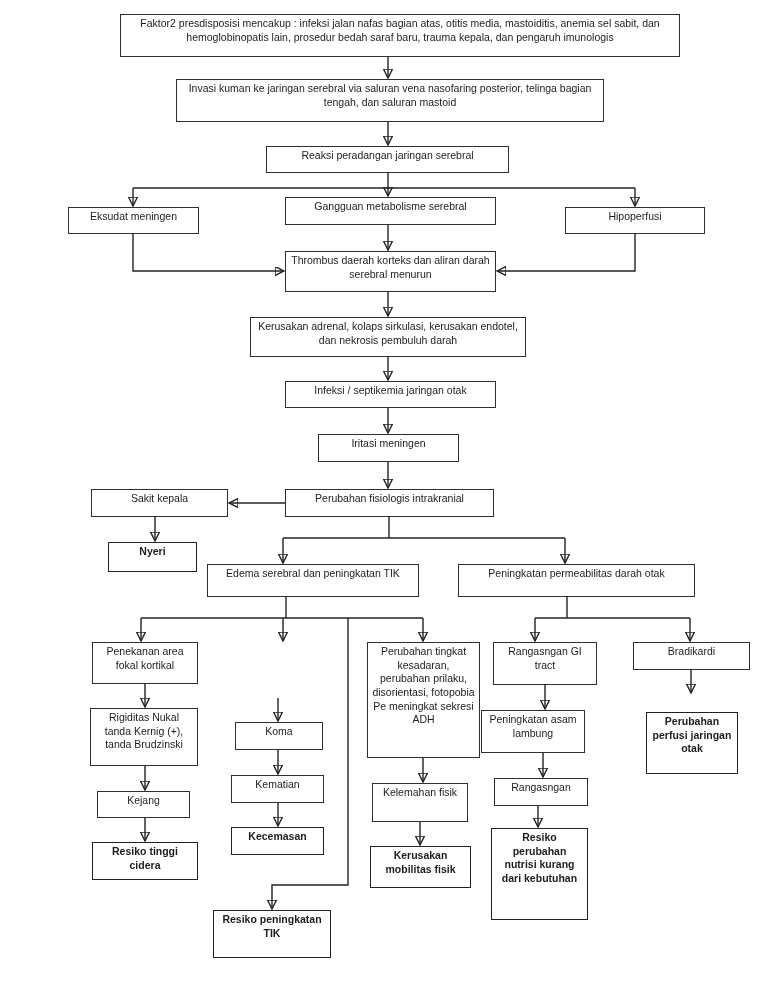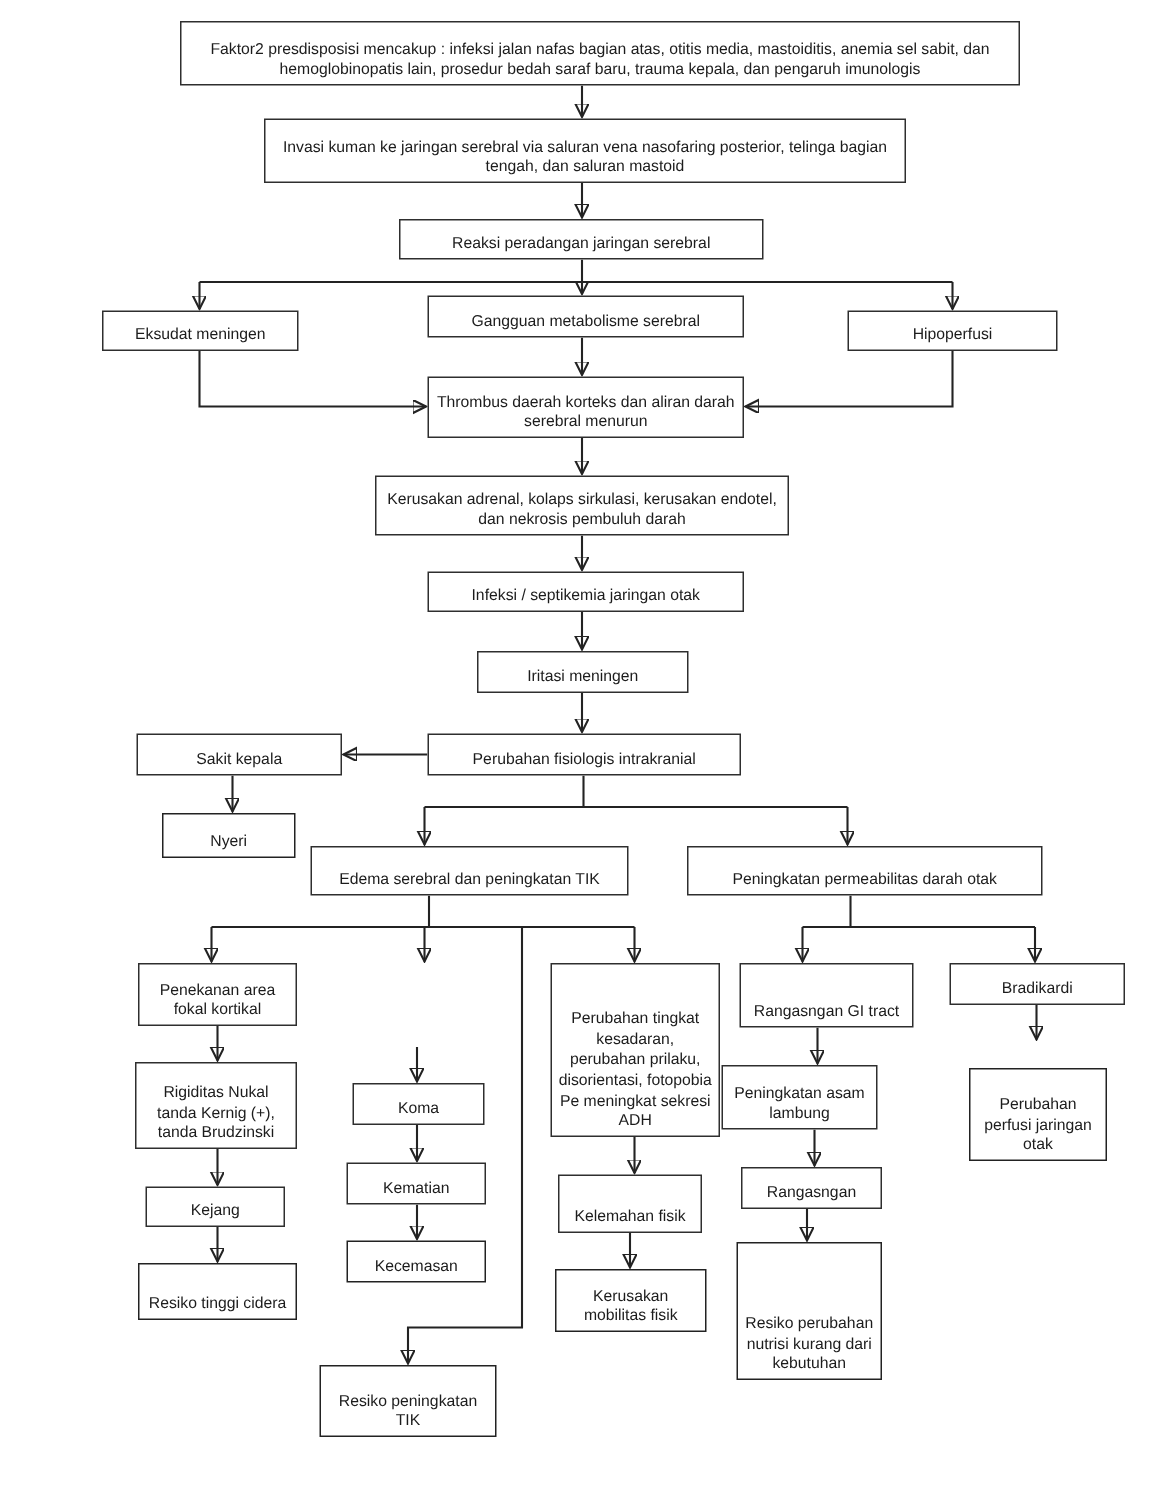--- a/index.html
+++ b/index.html
@@ -10,27 +10,27 @@
     font-family:"Liberation Sans","DejaVu Sans",sans-serif;
     overflow:hidden;
   }
   #wires{position:absolute;left:0;top:0;z-index:0;}
   #wires path{fill:none;stroke:#232323;stroke-width:1.4;}
   .node{
     position:absolute;
     box-sizing:border-box;
     background:#ffffff;
     border:1.3px solid #2e2e2e;
-    display:flex;align-items:flex-end;justify-content:center;
+    display:flex;align-items:flex-start;justify-content:center;
     text-align:center;
     padding:2px 4px;
     font-size:10.5px;line-height:1.3;color:#1c1c1c;
     z-index:1;
   }
-  .node.bold{font-weight:normal;border-width:1.6px;border-color:#222;}
+  .node.bold{font-weight:bold;border-width:1.6px;border-color:#222;}
 </style>
 </head>
 <body>
 
 <div id="page">
 
   <svg id="wires" width="768" height="994" viewBox="0 0 768 994">
     <defs>
       <marker id="arr" markerUnits="userSpaceOnUse" markerWidth="10" markerHeight="10" refX="9" refY="4.5" orient="auto">
         <path d="M0 0 L9 4.5 L0 9 Z" fill="#232323" stroke="none"></path>
@@ -123,21 +123,21 @@
     </div>
   <div class="node" style="left:458px;top:564px;width:237px;height:33px">
       <span>Peningkatan permeabilitas darah otak</span>
     </div>
   <div class="node" style="left:92px;top:642px;width:106px;height:42px">
       <span>Penekanan area fokal kortikal</span>
     </div>
   <div class="node" style="left:367px;top:642px;width:113px;height:116px">
       <span>Perubahan tingkat kesadaran, perubahan prilaku, disorientasi, fotopobia Pe meningkat sekresi ADH</span>
     </div>
-  <div class="node" style="left:493px;top:642px;width:116px;height:43px">
+  <div class="node" style="left:493px;top:642px;width:104px;height:43px">
       <span>Rangasngan GI tract</span>
     </div>
   <div class="node" style="left:633px;top:642px;width:117px;height:28px">
       <span>Bradikardi</span>
     </div>
   <div class="node" style="left:90px;top:708px;width:108px;height:58px">
       <span>Rigiditas Nukal tanda Kernig (+), tanda Brudzinski</span>
     </div>
   <div class="node" style="left:235px;top:722px;width:88px;height:28px">
       <span>Koma</span>

